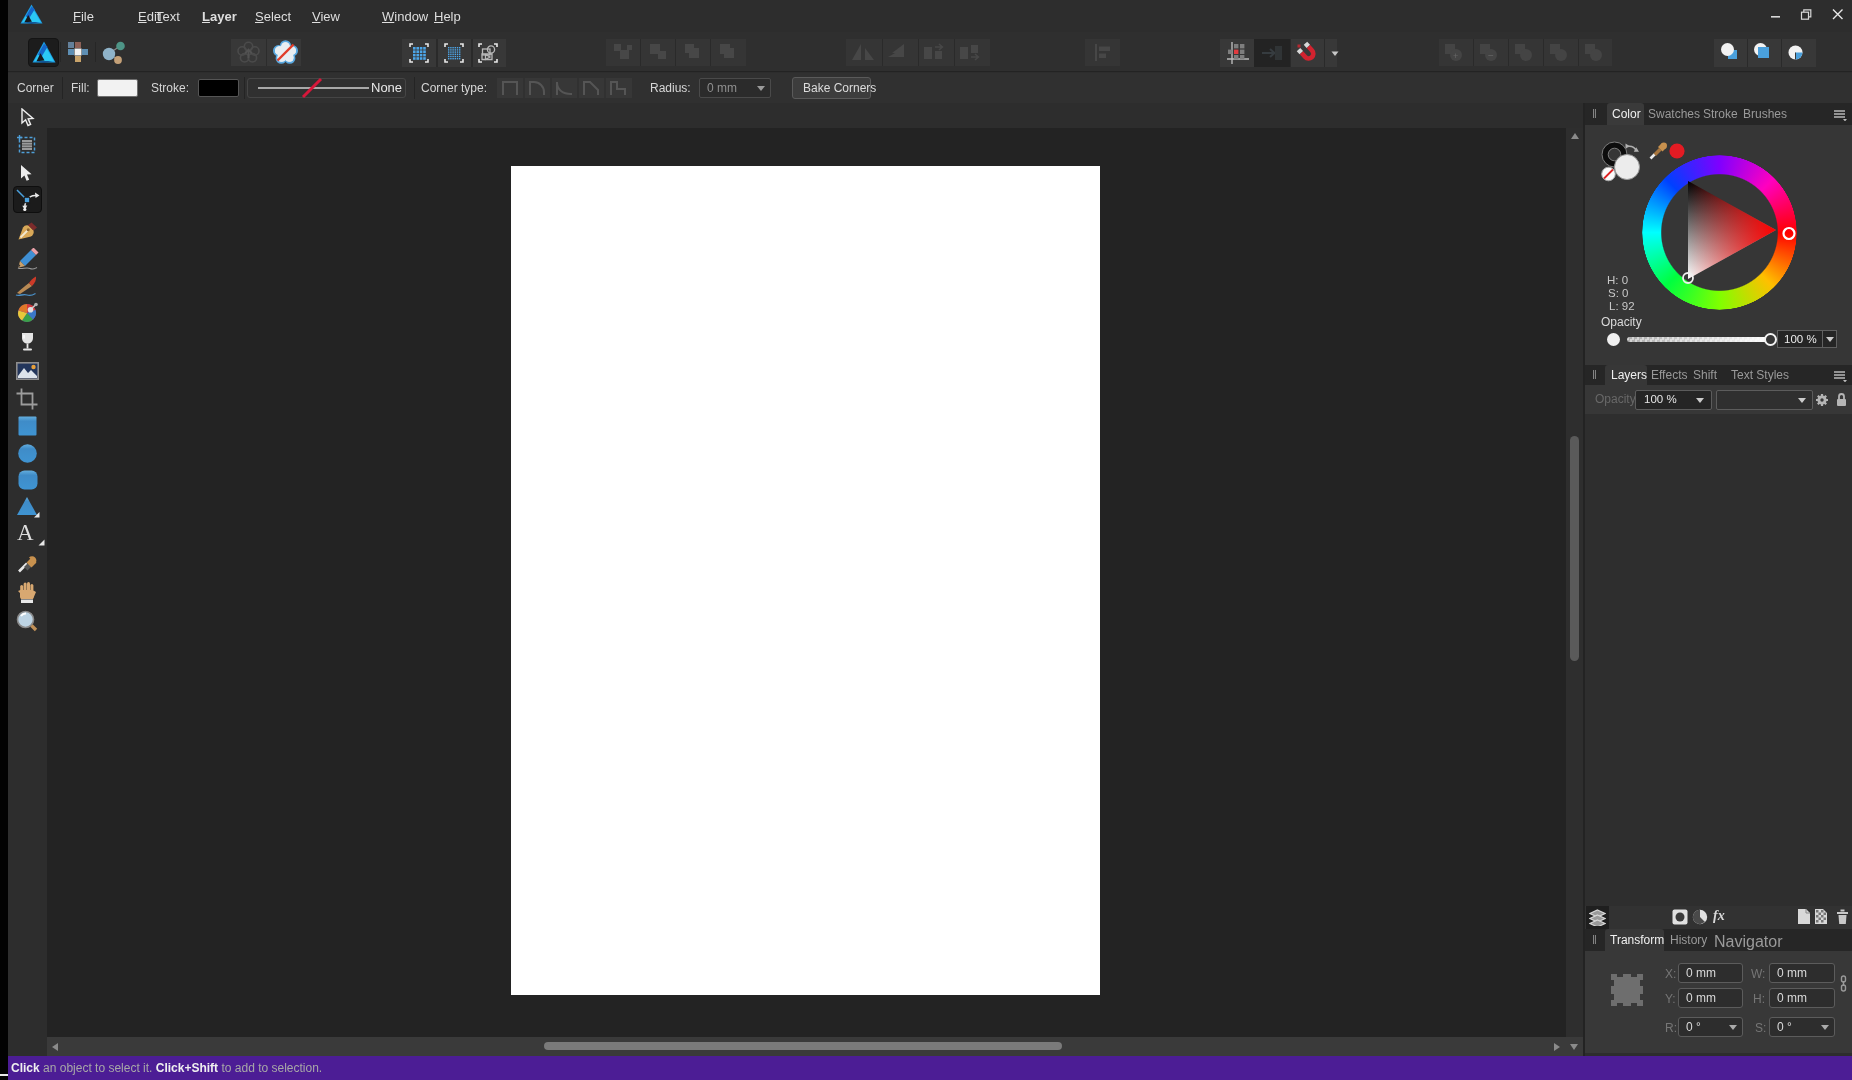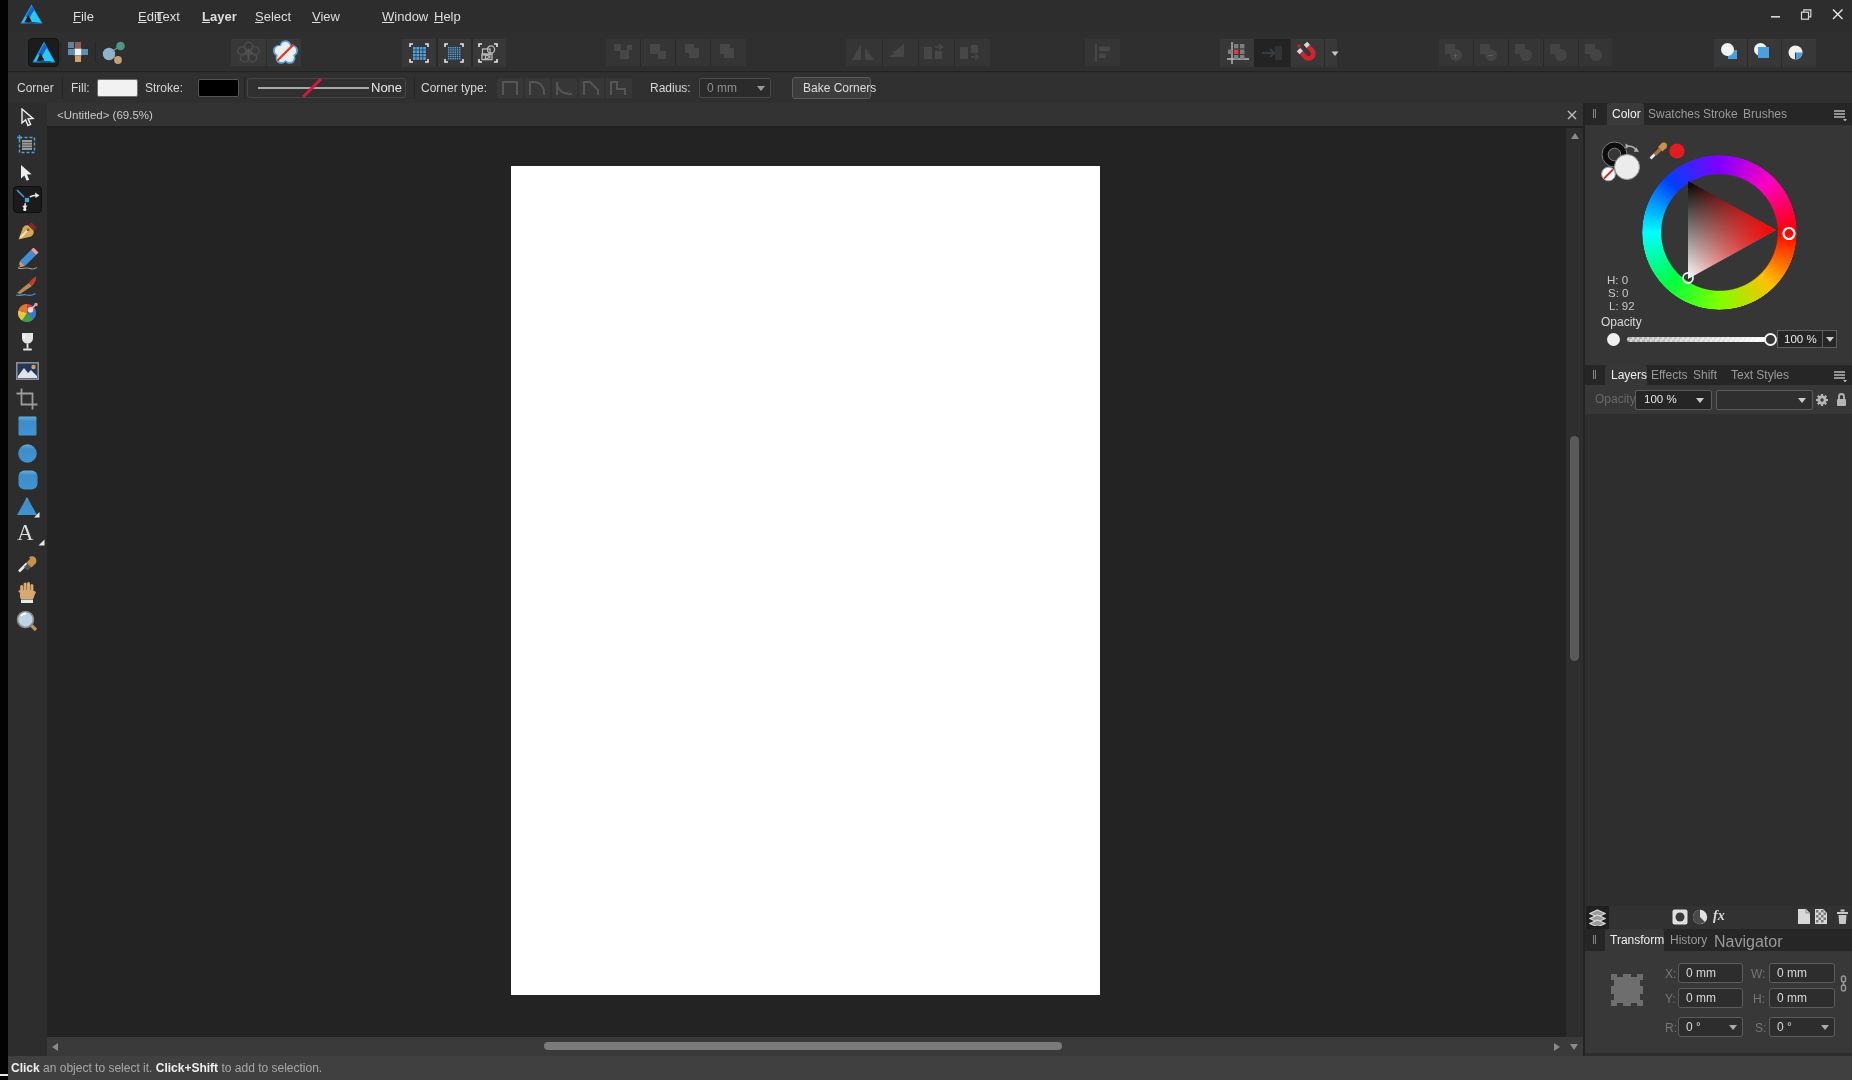--- a/index.html
+++ b/index.html
@@ -293,21 +293,21 @@
       <path d="M75.5,10.5 L82.5,10.5 A7,7 0 0 1 75.5,17.5 Z" fill="#4aa0dc"></path>
       <path d="M75.5,10.5 v7" stroke="#383838" stroke-width="1"></path>
     </svg>
   </div>
 
   <div id="contextbar" class="abs" style="left:8px;top:73px;width:1844px;height:30px;background:#303030;">
     <div class="txt" style="left:9px;top:8px;font-size:12px;color:#d6d6d6;">Corner</div>
     <div class="abs" style="left:54px;top:4px;width:1px;height:22px;background:#242424;"></div>
     <div class="txt" style="left:63px;top:8px;font-size:12px;color:#d6d6d6;">Fill:</div>
     <div class="abs" style="left:89px;top:6px;width:41px;height:18px;background:#f2f2f2;border:1px solid #6e6e6e;border-radius:2px;"></div>
-    <div class="txt" style="left:137px;top:8px;font-size:12px;color:#d6d6d6;">Stroke:</div>
+    <div class="txt" style="left:143px;top:8px;font-size:12px;color:#d6d6d6;">Stroke:</div>
     <div class="abs" style="left:190px;top:6px;width:41px;height:18px;background:#000;border:1px solid #555;border-radius:2px;"></div>
     <div class="abs" style="left:236px;top:4px;width:1px;height:22px;background:#242424;"></div>
 
     <div class="abs" style="left:239px;top:5px;width:159px;height:20px;border:1px solid #454545;border-radius:3px;"></div>
     <div class="abs" style="left:250px;top:14px;width:111px;height:2px;background:#a8a8a8;"></div>
     <svg class="abs" style="left:292px;top:4px;" width="24" height="22" viewBox="0 0 24 22">
       <path d="M3,20 L21,2" stroke="#d6173a" stroke-width="3"></path>
     </svg>
     <div class="txt" style="left:363px;top:7px;font-size:13px;color:#e8e8e8;">None</div>
     <div class="abs" style="left:406px;top:4px;width:1px;height:22px;background:#242424;"></div>
@@ -331,26 +331,20 @@
     <div class="abs" style="left:691px;top:5px;width:72px;height:20px;background:#2b2b2b;border:1px solid #4a4a4a;border-radius:2px;"></div>
     <div class="txt" style="left:699px;top:8px;font-size:12px;color:#8f8f8f;">0 mm</div>
     <svg class="abs" style="left:748px;top:12px;" width="10" height="7" viewBox="0 0 10 7">
         <polygon points="1,1 9,1 5,6" fill="#9a9a9a"></polygon>
       </svg>
 
     <div class="abs" style="left:784px;top:4px;width:79px;height:22px;background:#3d3d3d;border:1px solid #5a5a5a;border-radius:3px;"></div>
     <div class="txt" style="left:795px;top:8px;font-size:12px;color:#dcdcdc;">Bake Corners</div>
   </div>
 
-  <div id="tabbar" class="abs" style="left:47px;top:103px;width:1536px;height:25px;background:#333333;border-bottom:2px solid #1f1f1f;">
-    <div class="txt" style="left:10px;top:6px;font-size:11.5px;color:#c9c9c9;">&lt;Untitled&gt; (69.5%)</div>
-    <svg class="abs" style="left:1519px;top:6px;" width="12" height="12" viewBox="0 0 12 12">
-      <path d="M2,2 L10,10 M10,2 L2,10" stroke="#c0c0c0" stroke-width="1.3"></path>
-    </svg>
-  </div>
 
   <div id="tools" class="abs" style="left:8px;top:103px;width:39px;height:953px;background:#2d2d2d;">
 
     <svg class="abs" style="left:12px;top:5px;" width="15" height="19" viewBox="0 0 15 19">
       <path d="M2,1 L2,15 L5.6,11.8 L8,17.5 L10.6,16.4 L8.2,10.8 L13,10.4 Z" fill="#3a3a3a" stroke="#f0f0f0" stroke-width="1.4"></path>
     </svg>
 
     <svg class="abs" style="left:8px;top:31px;" width="22" height="22" viewBox="0 0 22 22">
       <rect x="3.5" y="3.5" width="15" height="15" fill="none" stroke="#4f9fd8" stroke-width="1.5" stroke-dasharray="3 2"></rect>
       <rect x="6" y="6" width="10" height="10" fill="#9a9a9a"></rect>
@@ -698,16 +692,16 @@
       </svg>
     <div class="txt" style="left:170px;top:918px;font-size:12px;color:#767676;">S:</div>
     <div class="abs" style="left:184px;top:914px;width:66px;height:20px;background:#2d2d2d;border:1px solid #5c5c5c;border-radius:3px;"></div>
     <div class="txt" style="left:192px;top:917px;font-size:12px;color:#dadada;">0 °</div>
     <svg class="abs" style="left:235px;top:921px;" width="10" height="7" viewBox="0 0 10 7">
         <polygon points="1,1 9,1 5,6" fill="#aaaaaa"></polygon>
       </svg>
     <div class="abs" style="left:0;top:950px;width:267px;height:3px;background:#2d2d2d;"></div>
   </div>
 
-  <div id="statusbar" class="abs" style="left:8px;top:1056px;width:1844px;height:24px;background:#404040;">
+  <div id="statusbar" class="abs" style="left:8px;top:1056px;width:1844px;height:24px;background:#4c1d95;">
     <div class="txt" style="left:3px;top:5px;font-size:12px;color:#a8a8a8;"><b style="color:#efefef;">Click</b> an object to select it. <b style="color:#efefef;">Click+Shift</b> to add to selection.</div>
   </div>
 </div>
 
 </body></html>

